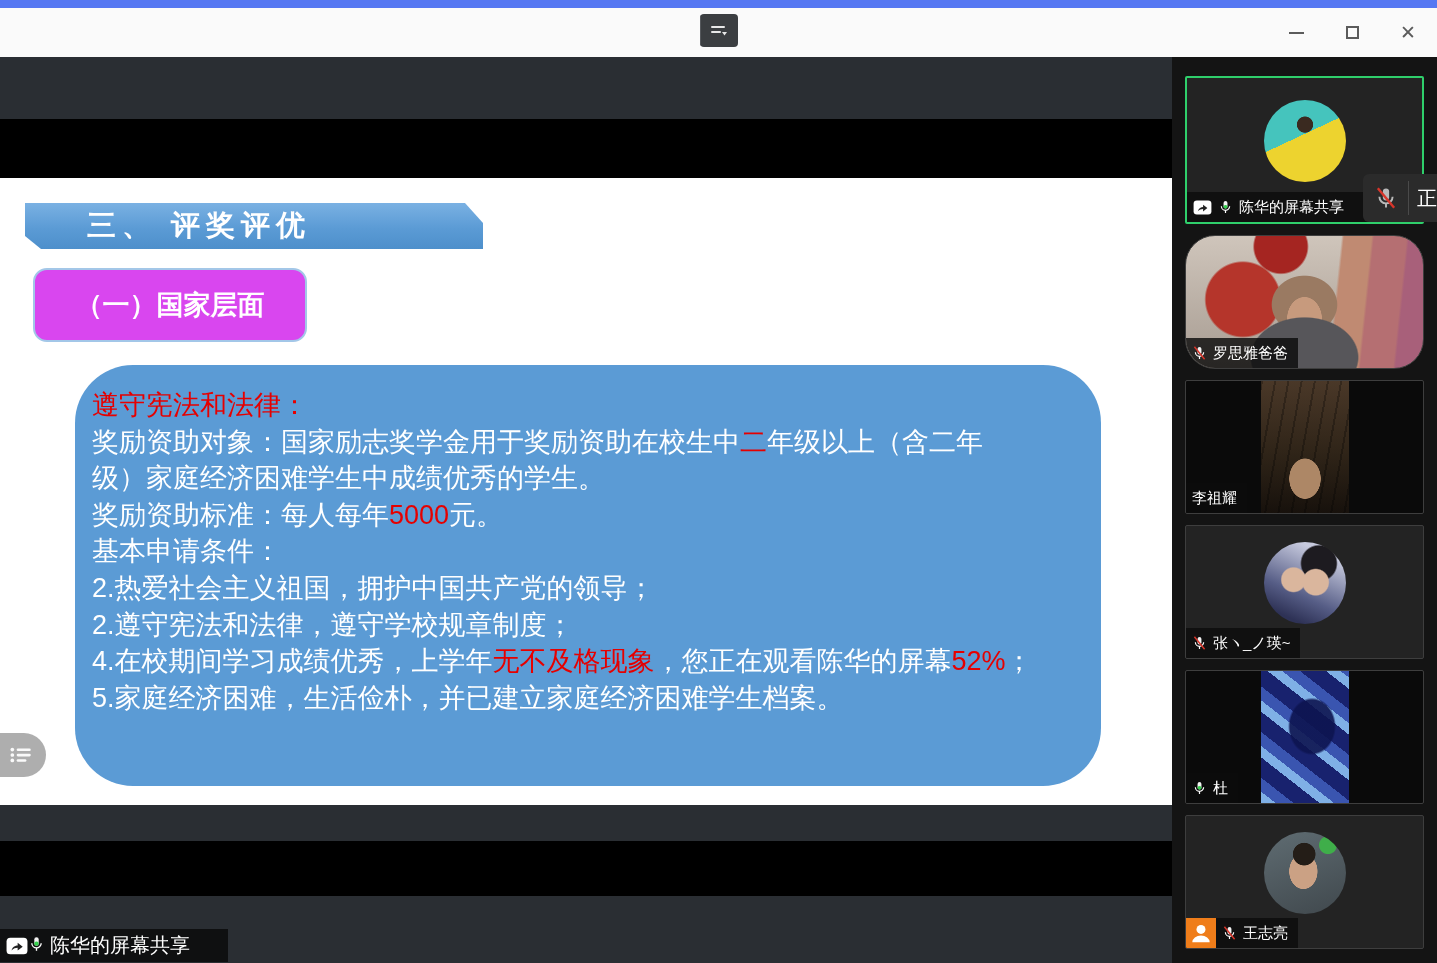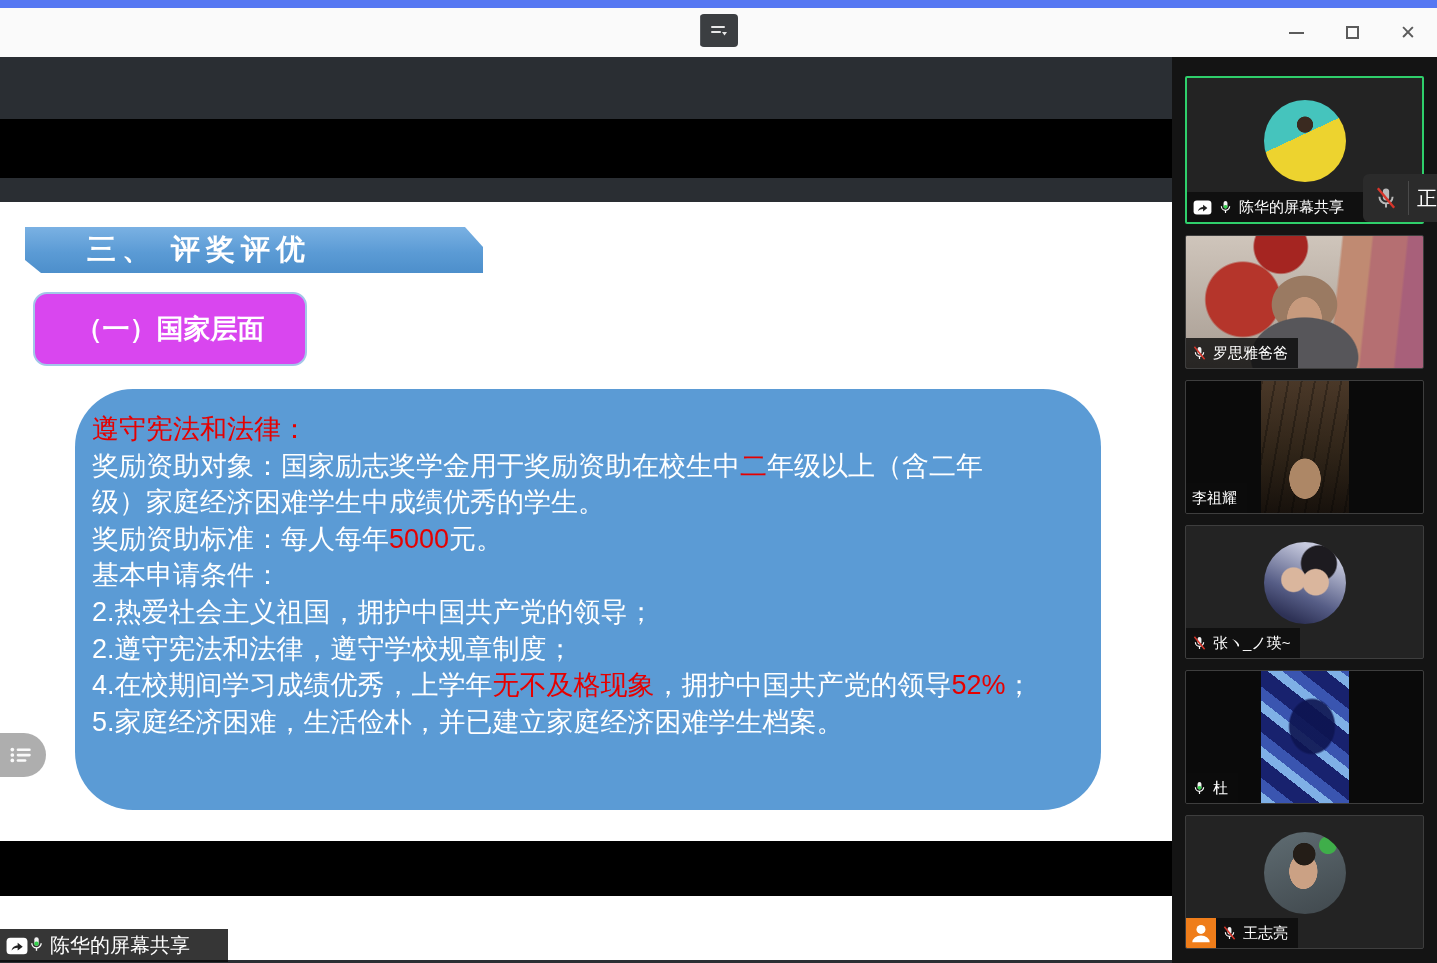--- a/index.html
+++ b/index.html
@@ -20,21 +20,21 @@
   .win-controls { position:absolute; right:16px; top:0; height:49px; display:flex; align-items:center; gap:30px; }
   .wc { width:26px; height:26px; display:flex; align-items:center; justify-content:center; color:#5b5b5b; }
   .wc-min i { display:block; width:15px; height:2px; background:#5b5b5b; }
   .wc-max i { display:block; width:13px; height:13px; border:2px solid #5b5b5b; }
   .wc-close { font-size:19px; }
 
   
   .share-area { position:absolute; left:0; top:57px; width:1172px; height:906px; background:#2a2e33; }
   .bar-black-top { position:absolute; left:0; top:62px; width:100%; height:59px; background:#000; }
   .bar-black-bottom { position:absolute; left:0; top:784px; width:100%; height:55px; background:#000; }
-  .slide { position:absolute; left:0; top:121px; width:1172px; height:758px; background:#fff;margin-top:24px; }
+  .slide { position:absolute; left:0; top:121px; width:1172px; height:627px; background:#fff; }
 
   
   .banner { position:absolute; left:25px; top:25px; width:458px; height:46px;
             background:linear-gradient(180deg,#7ab1e3 0%,#5b9bd5 55%,#4d8fcb 100%);
             clip-path:polygon(0 0, calc(100% - 18px) 0, 100% 20px, 100% 100%, 16px 100%, 0 calc(100% - 13px));
             display:flex; align-items:center; }
   .banner span { color:#fff; font-size:29px; font-weight:bold; padding-left:62px; letter-spacing:6px; white-space:nowrap; }
   .sub-banner { position:absolute; left:33px; top:90px; width:274px; height:74px; background:#d946ef;
             border:2px solid #a3c7e8; border-radius:14px; display:flex; align-items:center; justify-content:center; }
   .sub-banner span { color:#fff; font-size:27px; font-weight:bold; white-space:nowrap; }
@@ -81,21 +81,21 @@
   .v-avatar-girl .avatar {
       background: radial-gradient(circle at 50% 30%, #3a2a20 11%, transparent 12%),
                   linear-gradient(155deg,#45c4bd 44%,#edd32f 44%); }
   .v-photo-man-hands-on-head {
       background: radial-gradient(ellipse 78px 58px at 50% 92%, #57565a 68%, transparent 70%),
                   radial-gradient(ellipse 26px 33px at 50% 63%, #c79a7d 66%, transparent 68%),
                   radial-gradient(ellipse 52px 46px at 50% 52%, #9a7a62 62%, transparent 64%),
                   radial-gradient(circle at 24% 48%, #b5352b 19%, transparent 20%),
                   radial-gradient(circle at 40% 8%, #a52521 14%, transparent 15%),
                   linear-gradient(96deg, transparent 62%, #c08a72 63% 74%, #b56f72 75% 88%, #a8607a 89%),
-                  linear-gradient(#cfc5bb,#a79c92); }
+                  linear-gradient(#cfc5bb,#a79c92); border-radius: 30px; }
   .v-strip-wood-portrait { background:#0a0a0a; }
   .v-strip-wood-portrait .strip {
       background: radial-gradient(ellipse 25px 32px at 50% 74%, #ad8766 62%, transparent 64%),
                   repeating-linear-gradient(100deg, rgba(0,0,0,.28) 0 2px, transparent 2px 13px),
                   linear-gradient(180deg,#4a3828 0%,#2f2418 55%,#17110c 100%); }
   .v-avatar-two-people .avatar {
       background: radial-gradient(circle at 36% 46%, #dab69d 17%, transparent 19%),
                   radial-gradient(circle at 63% 49%, #dab69d 19%, transparent 21%),
                   radial-gradient(circle at 67% 26%, #1d1b20 21%, transparent 23%),
                   linear-gradient(205deg,#c7cade 18%,#565d86 62%,#2e3256 85%); }
@@ -158,21 +158,21 @@
       </div>
       <div class="content-box">
         <div class="body-lines">
             <div class="body-line"><span class="red">遵守宪法和法律：</span></div>
             <div class="body-line"><span>奖励资助对象：国家励志奖学金用于奖励资助在校生中</span><span class="red">二</span><span>年级以上（含二年</span></div>
             <div class="body-line"><span>级）家庭经济困难学生中成绩优秀的学生。</span></div>
             <div class="body-line"><span>奖励资助标准：每人每年</span><span class="red">5000</span><span>元。</span></div>
             <div class="body-line"><span>基本申请条件：</span></div>
             <div class="body-line"><span>2.热爱社会主义祖国，拥护中国共产党的领导；</span></div>
             <div class="body-line"><span>2.遵守宪法和法律，遵守学校规章制度；</span></div>
-            <div class="body-line"><span>4.在校期间学习成绩优秀，上学年</span><span class="red">无不及格现象</span><span>，拥护中国共产党的领导</span><span class="red">52%</span><span>；</span></div>
+            <div class="body-line"><span>4.在校期间学习成绩优秀，上学年</span><span class="red">无不及格现象</span><span>，您正在观看陈华的屏幕</span><span class="red">52%</span><span>；</span></div>
             <div class="body-line"><span>5.家庭经济困难，生活俭朴，并已建立家庭经济困难学生档案。</span></div>
           </div>
       </div>
     </div>
     <div class="bar-black-bottom"></div>
 
     <div class="list-handle">
       <svg viewBox="0 0 24 18">
         <circle cx="4" cy="4" r="1.7" fill="#fff"></circle>
           <rect x="8" y="2.9" width="13" height="2.4" rx="1.2" fill="#fff"></rect>

